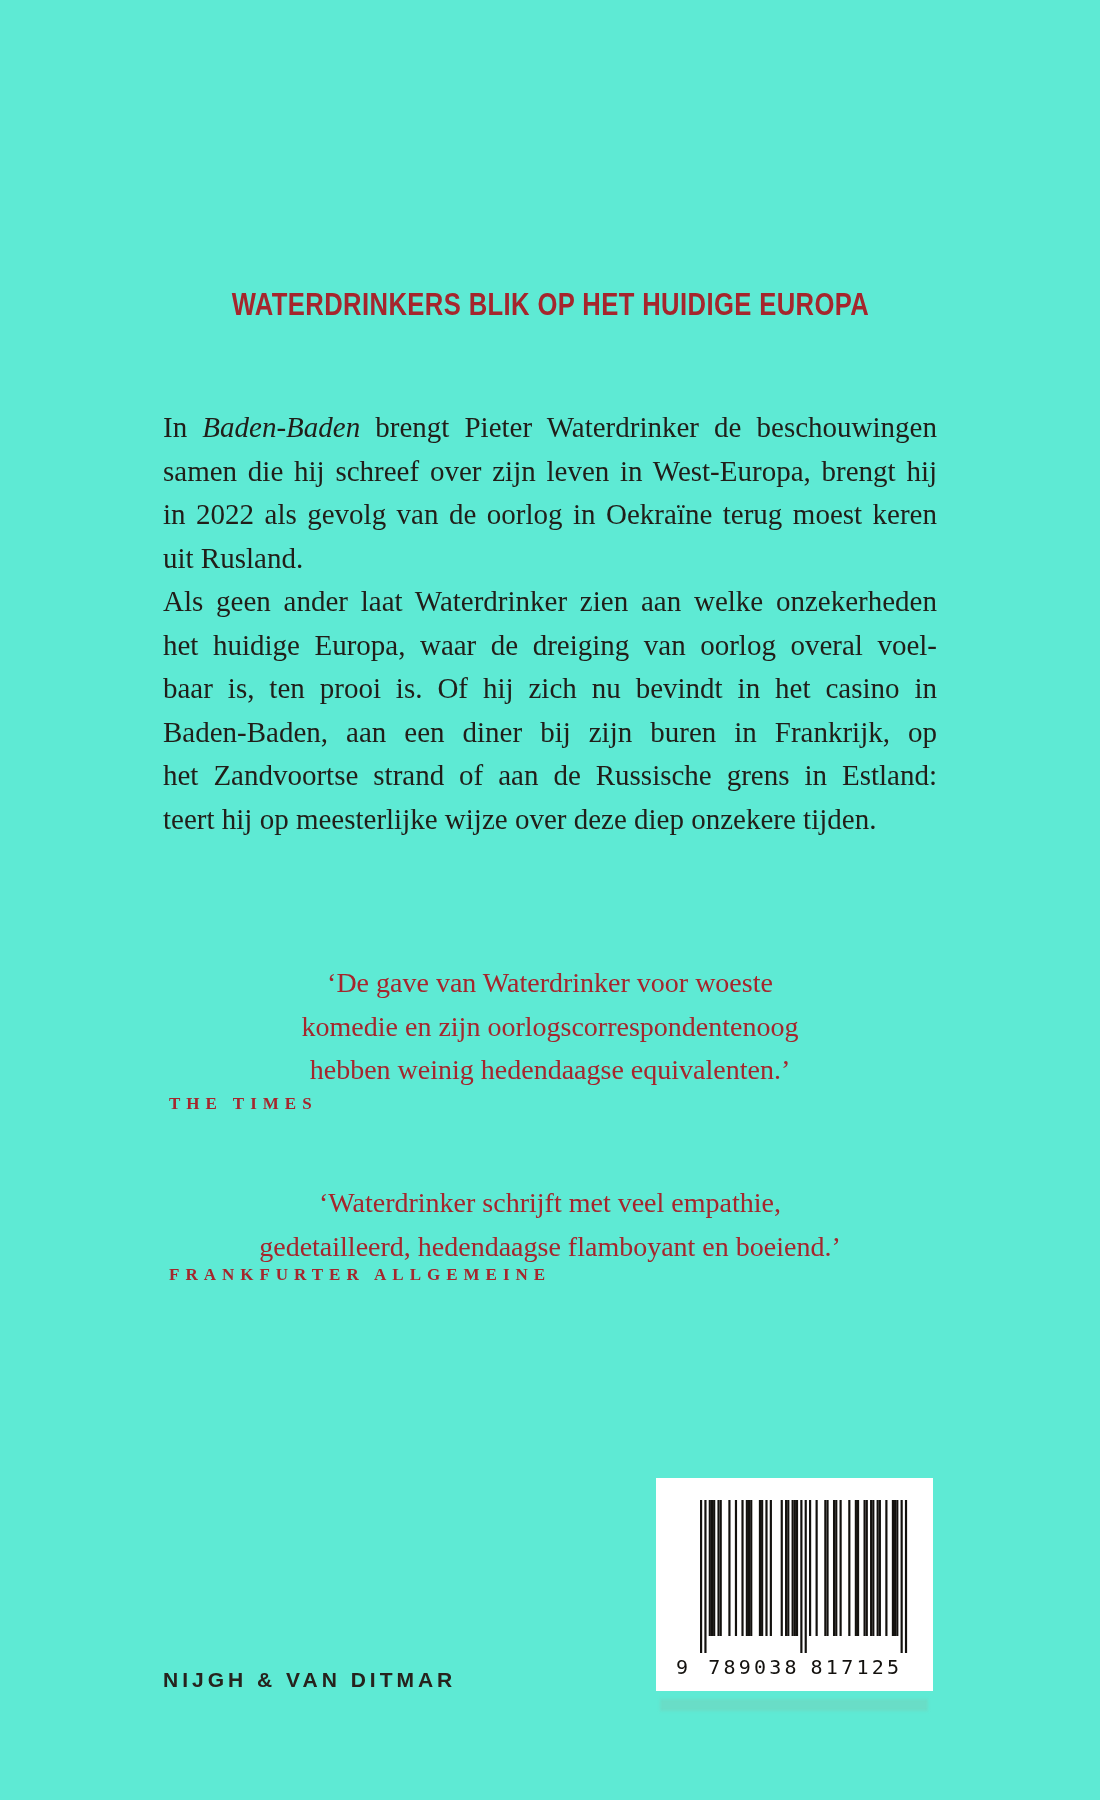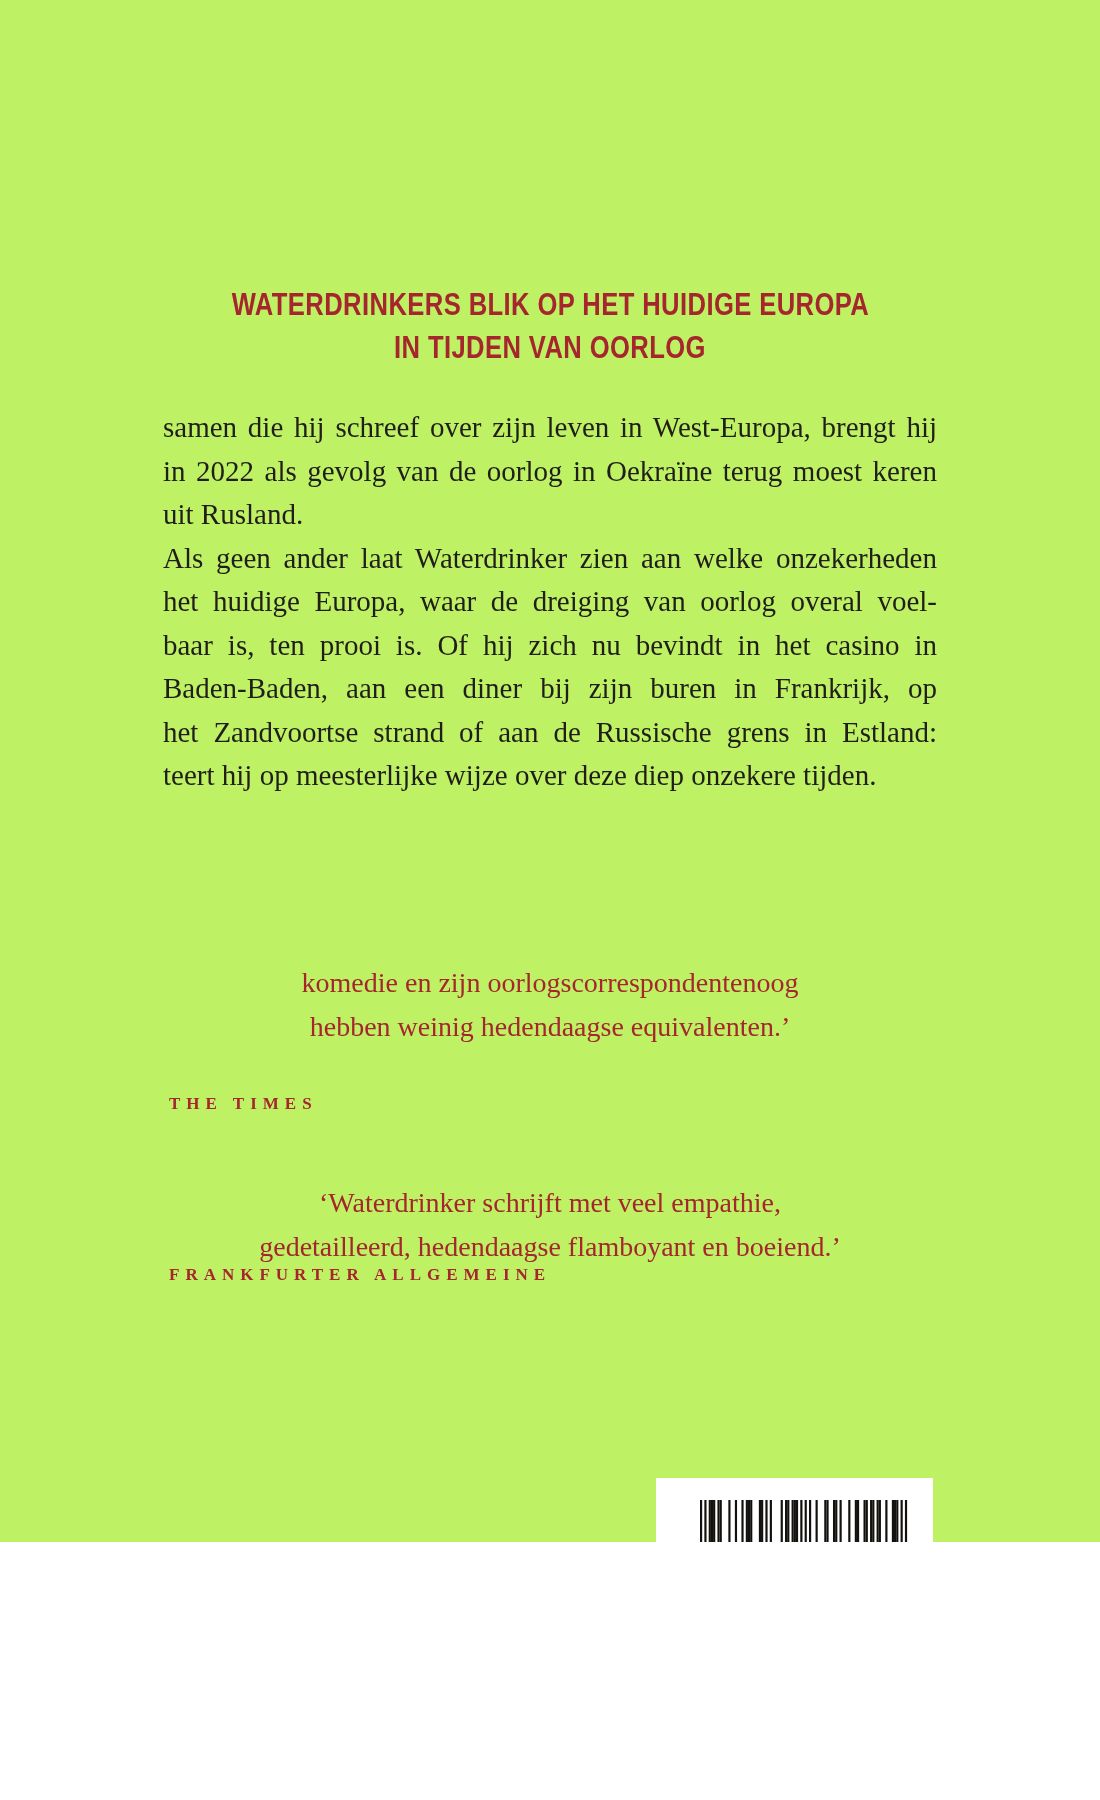--- a/index.html
+++ b/index.html
@@ -1,19 +1,19 @@
 <!DOCTYPE html>
 <html><head>
 <meta charset="utf-8">
 <style>
   html,body{margin:0;padding:0;}
   .cover{
     position:relative;
-    width:1100px;height:1542px;
-    background:#bef264;
+    width:1100px;height:1800px;
+    background:#5eead4;
     font-family:"Liberation Serif", serif;
     color:#211e19;
     overflow:hidden;
   }
   
   .heading{
     position:absolute;top:283px;left:0;width:1100px;
     text-align:center;color:#a5262d;
   }
   .h-line{
@@ -65,36 +65,37 @@
     background:rgba(165,155,128,.16);filter:blur(1.5px);
   }
 </style>
 </head>
 <body>
 
 <div class="cover">
 
   <header class="heading">
     <div class="h-line"><span class="squeeze">WATERDRINKERS BLIK OP HET HUIDIGE EUROPA</span></div>
-    <div class="h-line"><span class="squeeze">IN TIJDEN VAN OORLOG</span></div>
   </header>
 
   <main class="body-text" id="bodyText">
+      <div class="body-line just">In <i>Baden-Baden</i> brengt Pieter Waterdrinker de beschouwingen</div>
       <div class="body-line just">samen die hij schreef over zijn leven in West-Europa, brengt hij</div>
       <div class="body-line just">in 2022 als gevolg van de oorlog in Oekraïne terug moest keren</div>
       <div class="body-line">uit Rusland.</div>
       <div class="body-line just">Als geen ander laat Waterdrinker zien aan welke onzekerheden</div>
       <div class="body-line just">het huidige Europa, waar de dreiging van oorlog overal voel-</div>
       <div class="body-line just">baar is, ten prooi is. Of hij zich nu bevindt in het casino in</div>
       <div class="body-line just">Baden-Baden, aan een diner bij zijn buren in Frankrijk, op</div>
       <div class="body-line just">het Zandvoortse strand of aan de Russische grens in Estland:</div>
       <div class="body-line">teert hij op meesterlijke wijze over deze diep onzekere tijden.</div>
     </main>
 
   <section class="quote q1" id="quote1">
+      <div class="quote-line">‘De gave van Waterdrinker voor woeste</div>
       <div class="quote-line">komedie en zijn oorlogscorrespondentenoog</div>
       <div class="quote-line">hebben weinig hedendaagse equivalenten.’</div>
     </section>
   <div class="attr attr1">THE TIMES</div>
 
   <section class="quote q2" id="quote2">
       <div class="quote-line">‘Waterdrinker schrijft met veel empathie,</div>
       <div class="quote-line">gedetailleerd, hedendaagse flamboyant en boeiend.’</div>
     </section>
   <div class="attr attr2">FRANKFURTER ALLGEMEINE</div>

